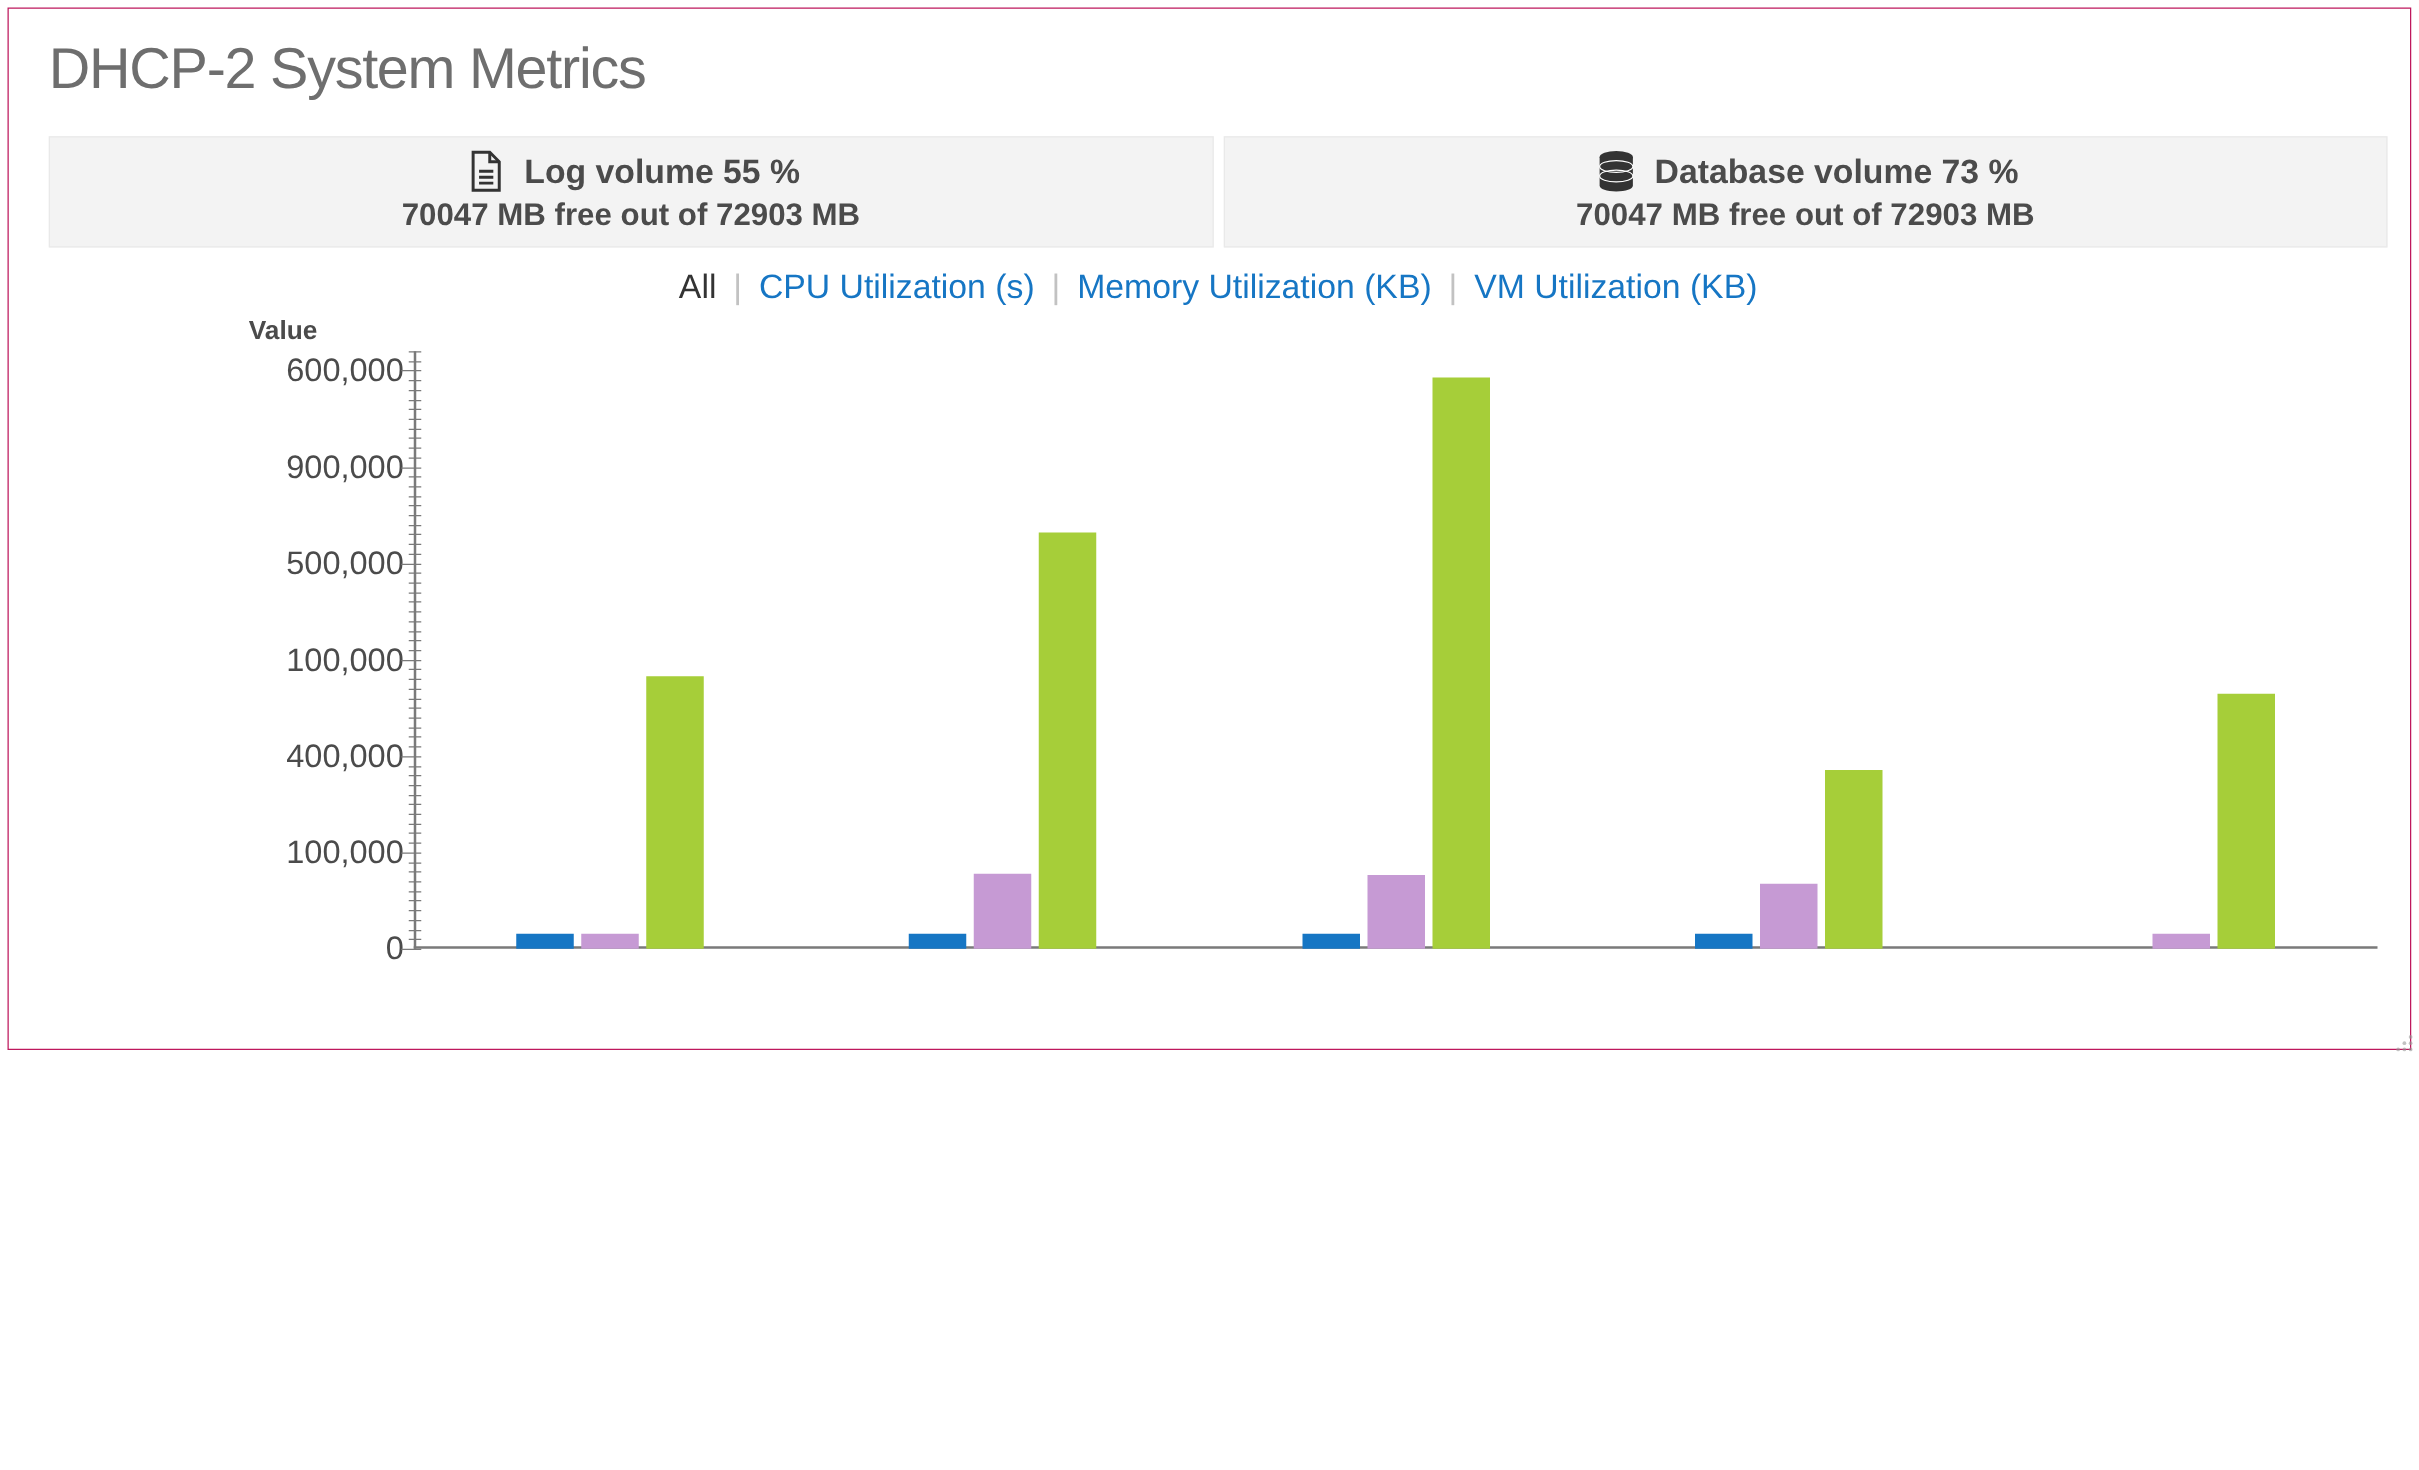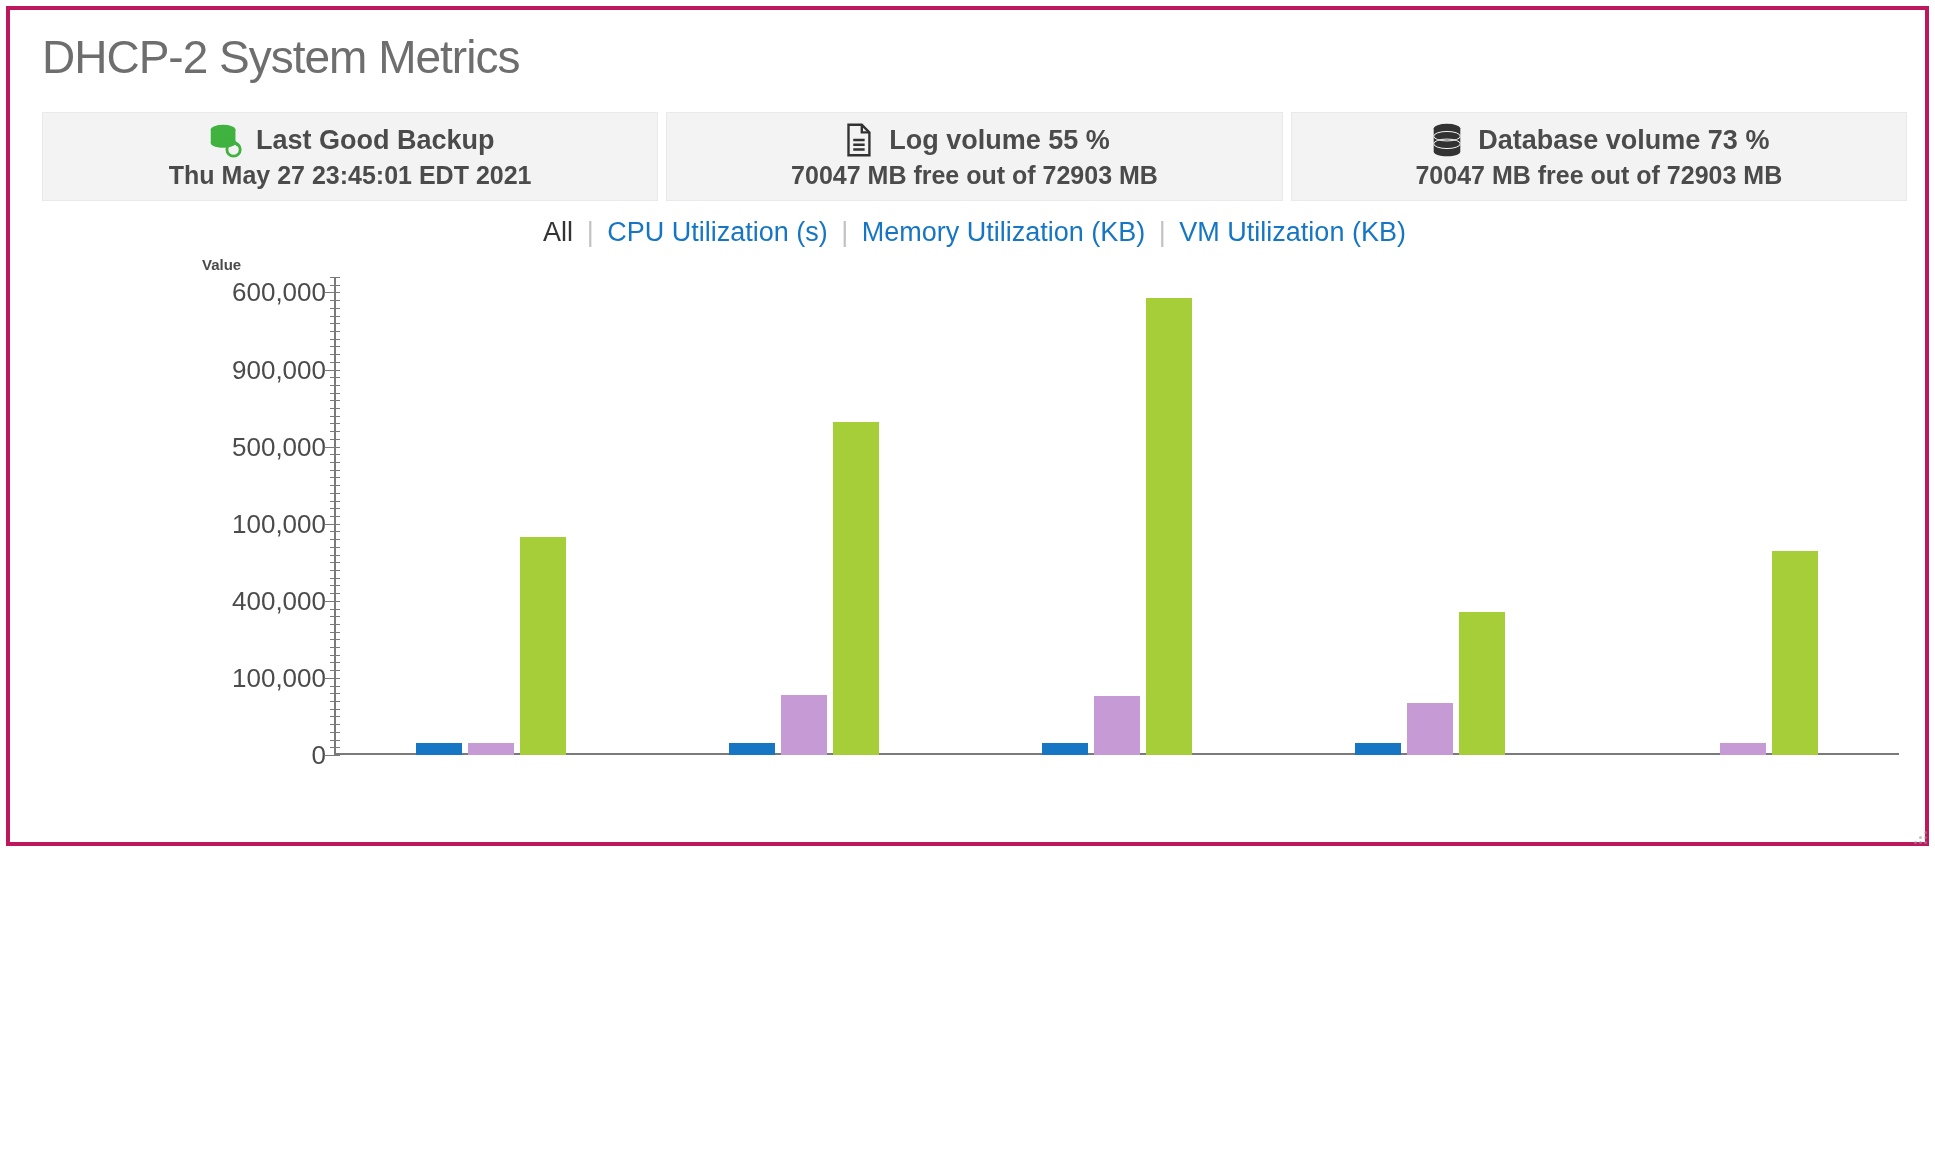--- a/index.html
+++ b/index.html
@@ -1,26 +1,26 @@
 <!DOCTYPE html>
 <html><head>
 <meta charset="utf-8">
 <style>
   html,body{margin:0;padding:0;background:#fff;font-family:"Helvetica Neue",Arial,sans-serif;color:#333;}
-  .frame{border:4px solid #be185d;margin:6px;padding:10px 0 12px 14px;min-height:810px;position:relative;}
+  .frame{border:1px solid #be185d;margin:6px;padding:10px 0 12px 14px;min-height:810px;position:relative;}
   h1.title{font-size:46px;font-weight:400;color:#6e6e6e;margin:10px 0 28px 18px;letter-spacing:-1px;}
   .cards{display:flex;gap:8px;margin:0 18px;}
   .card{flex:1;background:#f3f3f3;border:1px solid #e9e9e9;padding:8px 10px 10px 10px;text-align:center;}
   .card .line1{font-size:27px;font-weight:700;color:#4b4b4b;display:flex;align-items:center;justify-content:center;gap:12px;}
   .card .line2{font-size:25px;font-weight:700;color:#4b4b4b;margin-top:2px;}
   .tabs{text-align:center;margin:16px 0 8px 0;font-size:27px;}
   .tabs .sep{color:#c2c2c2;margin:0 6px;}
   .tabs .tab{color:#1676c4;cursor:pointer;}
   .tabs .tab.active{color:#333;}
-  .ylabel{font-size:15px;font-weight:700;color:#4b4b4b;margin:0 0 4px 178px;}
+  .ylabel{font-size:21px;font-weight:700;color:#4b4b4b;margin:0 0 4px 178px;}
   .chart-wrap{position:relative;margin:0 26px 0 26px;}
   .chart{position:relative;height:478px;margin-left:142px;}
   .yaxis{position:absolute;left:0;top:0;height:100%;width:142px;}
   .ytick{position:absolute;right:8px;font-size:26px;color:#4b4b4b;transform:translateY(-50%);}
   .axisline{position:absolute;background:#7a7a7a;}
   .axisline.x{left:142px;right:0;bottom:0;height:2px;}
   .axisline.y{left:142px;top:0;bottom:0;width:2px;}
   .minor{position:absolute;left:138px;width:10px;height:1px;background:#7a7a7a;}
   .major{position:absolute;left:132px;width:16px;height:1px;background:#7a7a7a;}
   .groups{position:absolute;left:142px;right:0;top:0;bottom:0;display:flex;}
@@ -33,33 +33,20 @@
   .resize span{position:absolute;width:3px;height:3px;border-radius:50%;background:#9a9a9a;}
   svg.ico{width:38px;height:38px;flex:none;}
 </style>
 </head>
 <body>
 
 <div class="frame">
   <h1 class="title">DHCP-2 System Metrics</h1>
 
   <div class="cards">
-    <div class="card">
-      <div class="line1">
-        <svg class="ico" viewBox="0 0 40 40">
-          <ellipse cx="18" cy="9" rx="13" ry="5" fill="#3fb23f"></ellipse>
-          <path d="M5 9v14c0 3 6 5 13 5s13-2 13-5V9" fill="#3fb23f"></path>
-          <ellipse cx="18" cy="23" rx="13" ry="5" fill="#3fb23f"></ellipse>
-          <circle cx="29" cy="30" r="7" fill="none" stroke="#3fb23f" stroke-width="3"></circle>
-          <path d="M29 24v-3l4 4" fill="none" stroke="#3fb23f" stroke-width="3" stroke-linecap="round"></path>
-        </svg>
-        <span>Last Good Backup</span>
-      </div>
-      <div class="line2">Thu May 27 23:45:01 EDT 2021</div>
-    </div>
 
     <div class="card">
       <div class="line1">
         <svg class="ico" viewBox="0 0 40 40">
           <path d="M10 4h14l8 8v24H10z" fill="none" stroke="#333" stroke-width="2.5"></path>
           <path d="M24 4v8h8" fill="none" stroke="#333" stroke-width="2.5"></path>
           <path d="M15 20h12M15 25h12M15 30h12" stroke="#333" stroke-width="2.5"></path>
         </svg>
         <span>Log volume 55 %</span>
       </div>

